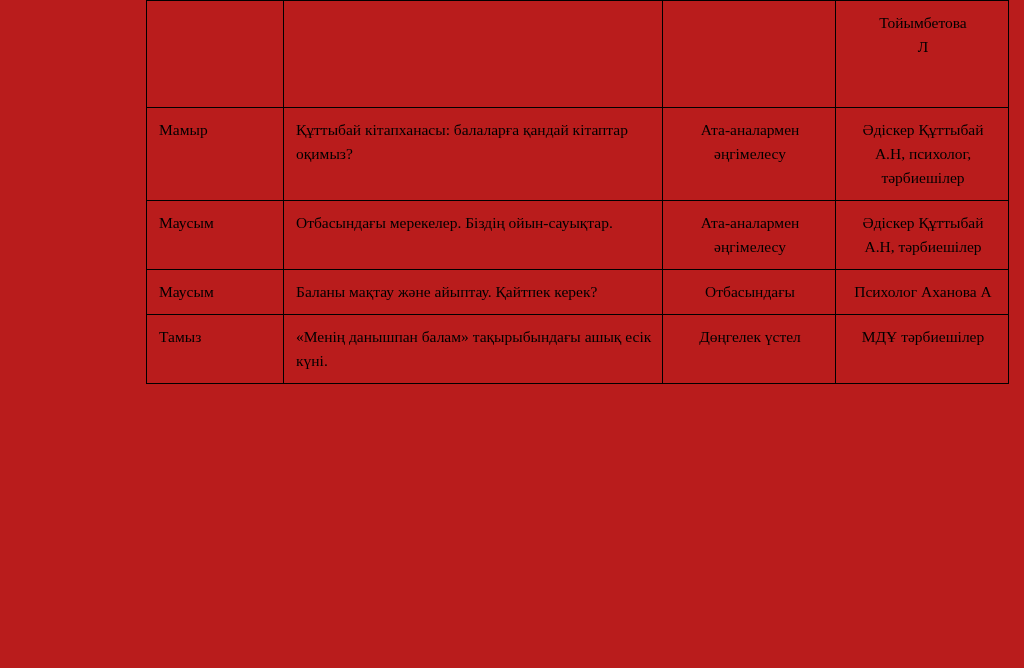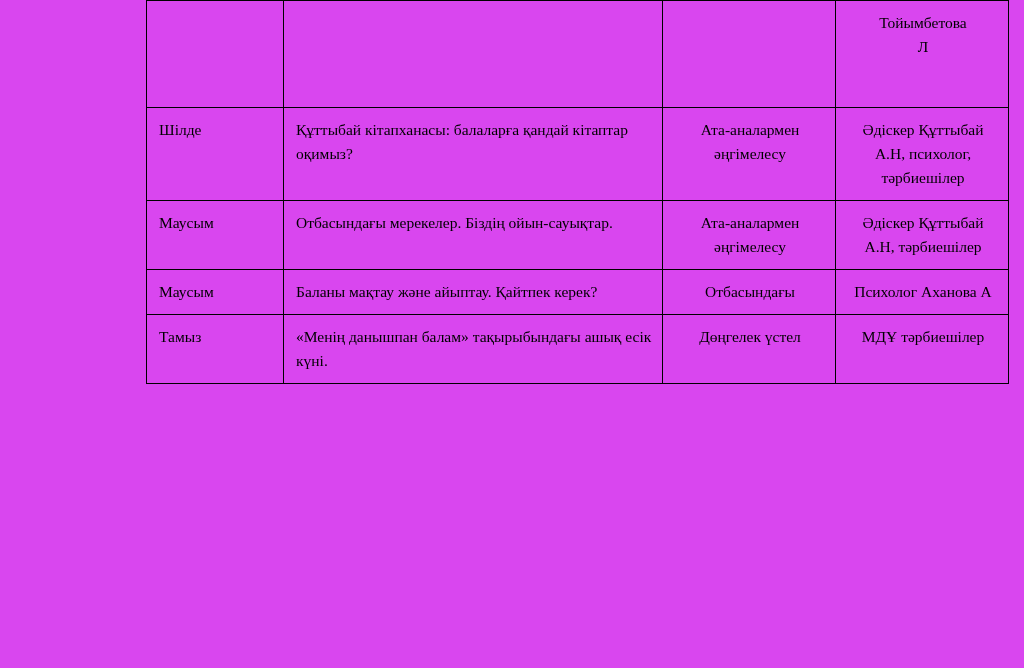--- a/index.html
+++ b/index.html
@@ -11,21 +11,21 @@
     width: 1024px;
     height: 668px;
     font-family: "Liberation Serif", serif;
     color: #000000;
     overflow: hidden;
   }
   .page {
     position: relative;
     width: 1024px;
     height: 668px;
-    background: #d946ef;
+    background: #b91c1c;
   }
   .doc-table {
     position: absolute;
     left: 146px;
     top: 0px;
     width: 773px;
     border-collapse: collapse;
     table-layout: fixed;
   }
   .doc-table td {
@@ -86,21 +86,21 @@
           </td>
         <td>
             <span class="cell-text">Тойымбетова
 Л</span>
           </td>
       </tr>
 
 
       <tr>
         <td>
-            <span class="cell-text">Шілде</span>
+            <span class="cell-text">Мамыр</span>
           </td>
         <td>
             <span class="cell-text">Құттыбай кітапханасы: балаларға қандай кітаптар оқимыз?</span>
           </td>
         <td>
             <span class="cell-text">Ата-аналармен әңгімелесу</span>
           </td>
         <td>
             <span class="cell-text">Әдіскер Құттыбай А.Н, психолог, тәрбиешілер</span>
           </td>

